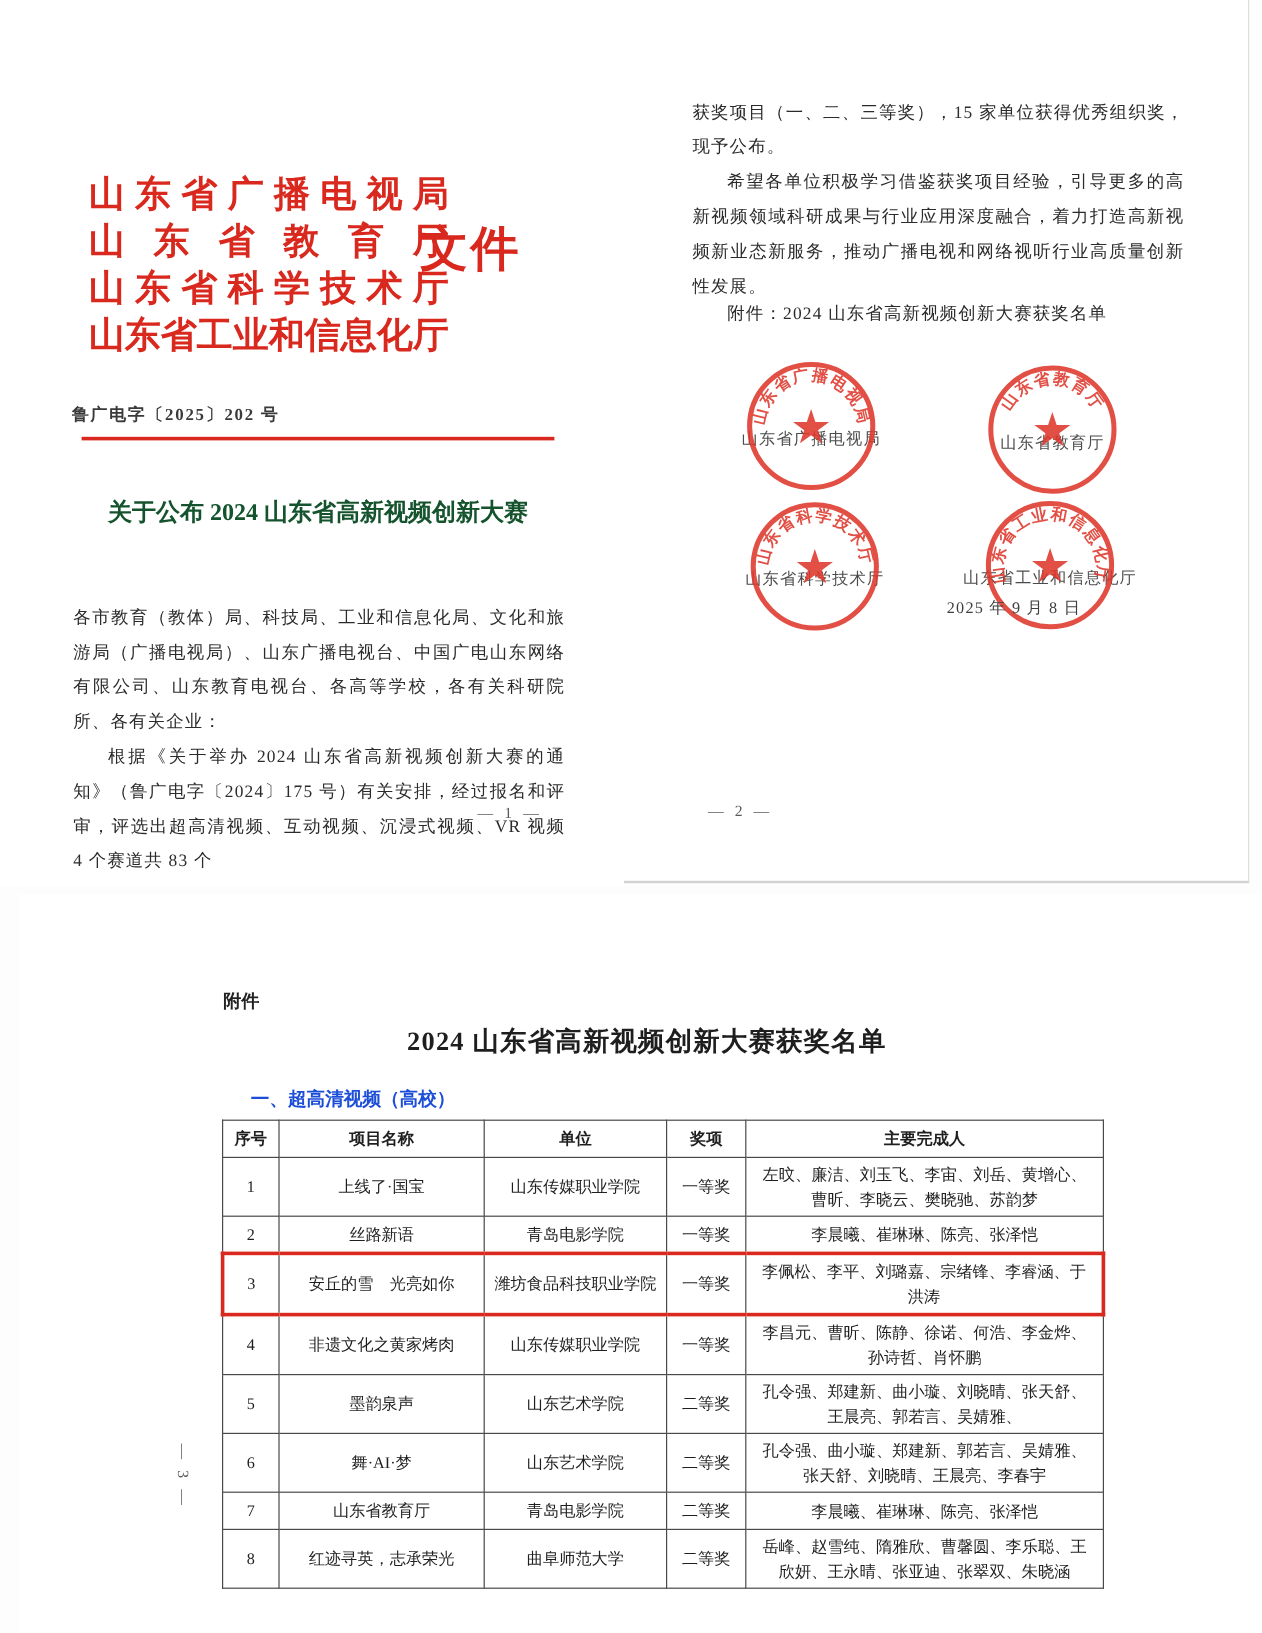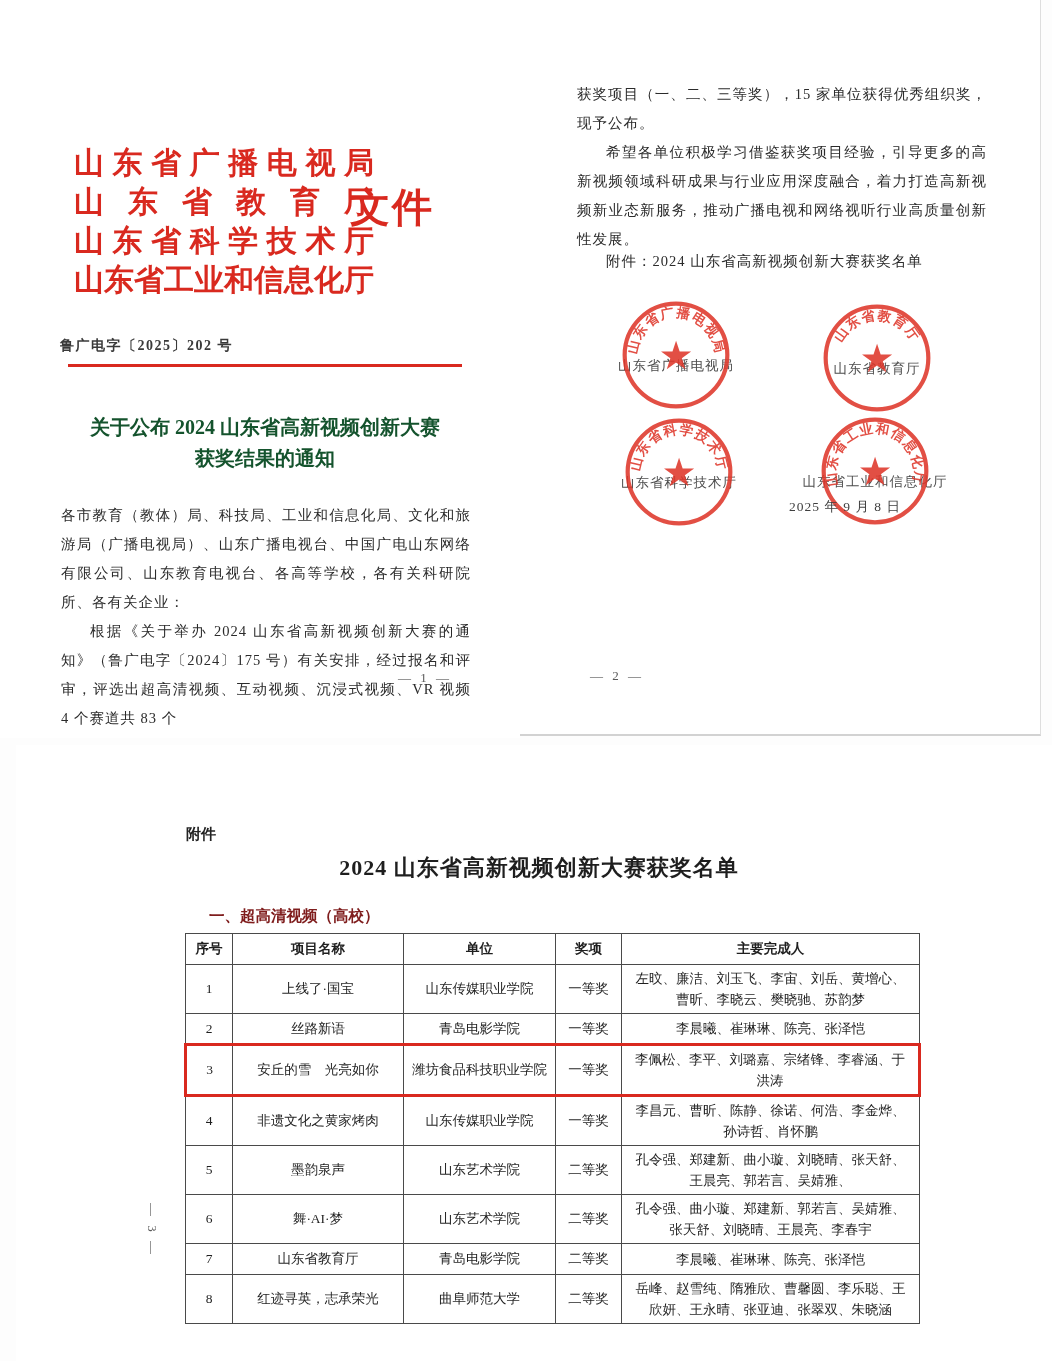--- a/index.html
+++ b/index.html
@@ -65,21 +65,21 @@
     white-space:nowrap; z-index:2;
   }
   .seal svg { position:absolute; left:0; top:0; z-index:1; }
 
   
   .attachment-label { position:absolute; left:170px; top:80px; font-size:15px;
     font-weight:bold; font-family:"Liberation Sans","DejaVu Sans",sans-serif; color:#222; }
   .p3-title { position:absolute; left:0; top:108px; width:990px; text-align:center;
     font-size:22px; font-weight:bold; letter-spacing:1px; color:#1e1e1e;margin-left:28px; }
   .section-label { position:absolute; left:193px; top:161px; font-size:15.5px;
-    font-weight:bold; font-family:"Liberation Sans","DejaVu Sans",sans-serif; color:#7f1d1d;text-align:right; }
+    font-weight:bold; font-family:"Liberation Sans","DejaVu Sans",sans-serif; color:#1d4ed8;text-align:right; }
   .pn3 { left:128px; top:458px; writing-mode:vertical-rl; letter-spacing:3px; }
 
   table.awards {
     position:absolute; left:168px; top:188px; width:734px;
     border-collapse:collapse; font-size:13.5px; color:#1f1f1f;
     table-layout:fixed;
   }
   .awards th, .awards td { border:1px solid #4a4a4a; padding:4px 6px; }
   .awards th { font-weight:bold; height:31px; }
   .awards td { text-align:center; height:31px; }
@@ -98,21 +98,20 @@
       <div class="gov-line">山东省广播电视局</div>
       <div class="gov-line">山东省教育厅</div>
       <div class="gov-line">山东省科学技术厅</div>
       <div class="gov-line">山东省工业和信息化厅</div>
     </div>
     <div class="doc-type">文件</div>
     <div class="doc-number">鲁广电字〔2025〕202 号</div>
     <div class="red-rule"></div>
     <div class="doc-title">
       <div>关于公布 2024 山东省高新视频创新大赛</div>
-      <div>获奖结果的通知</div>
     </div>
     <div class="body-text p1-body">
       <p>各市教育（教体）局、科技局、工业和信息化局、文化和旅游局（广播电视局）、山东广播电视台、中国广电山东网络有限公司、山东教育电视台、各高等学校，各有关科研院所、各有关企业：</p>
       <p class="indent">根据《关于举办 2024 山东省高新视频创新大赛的通知》（鲁广电字〔2024〕175 号）有关安排，经过报名和评审，评选出超高清视频、互动视频、沉浸式视频、VR 视频 4 个赛道共 83 个</p>
     </div>
     <div class="page-num pn1">— 1 —</div>
   </div>
 
   <div class="page page2">
     <div class="body-text p2-body">

